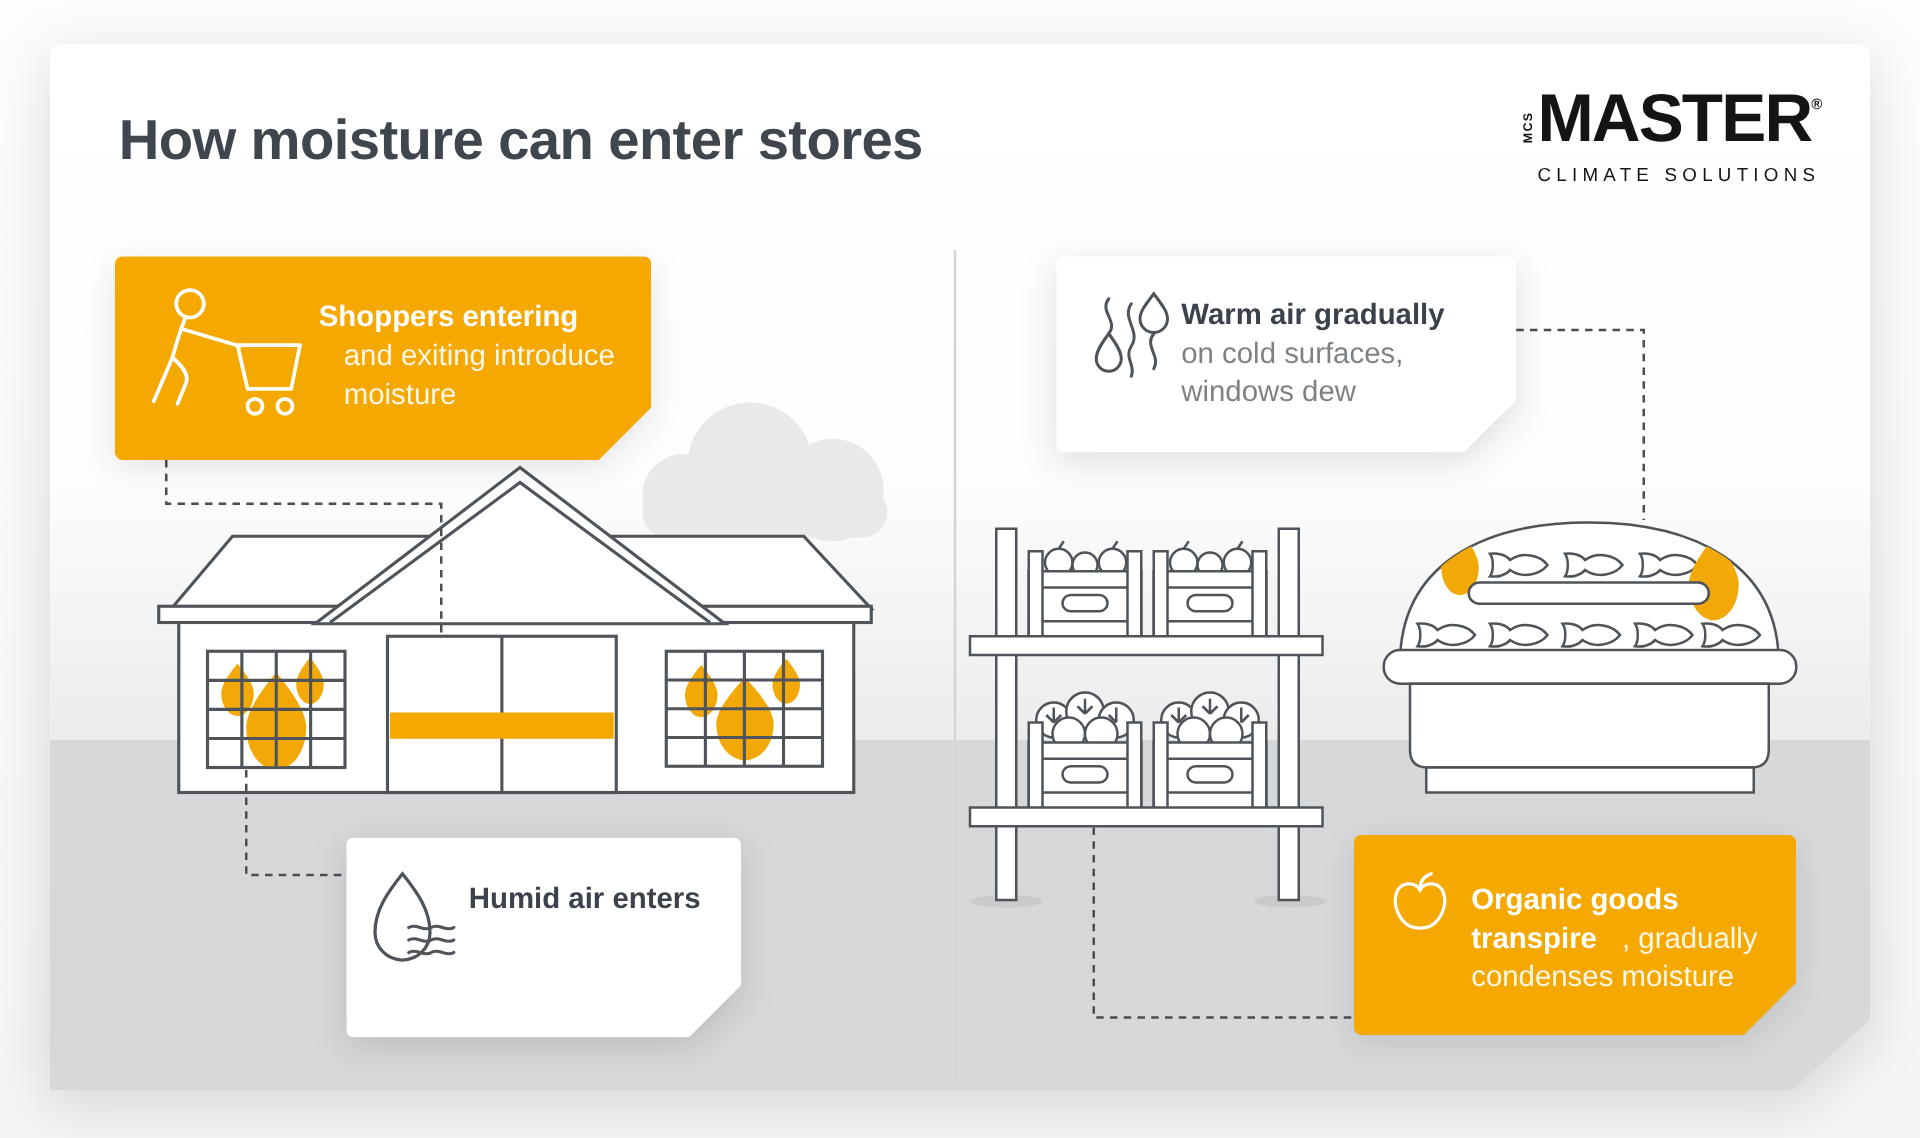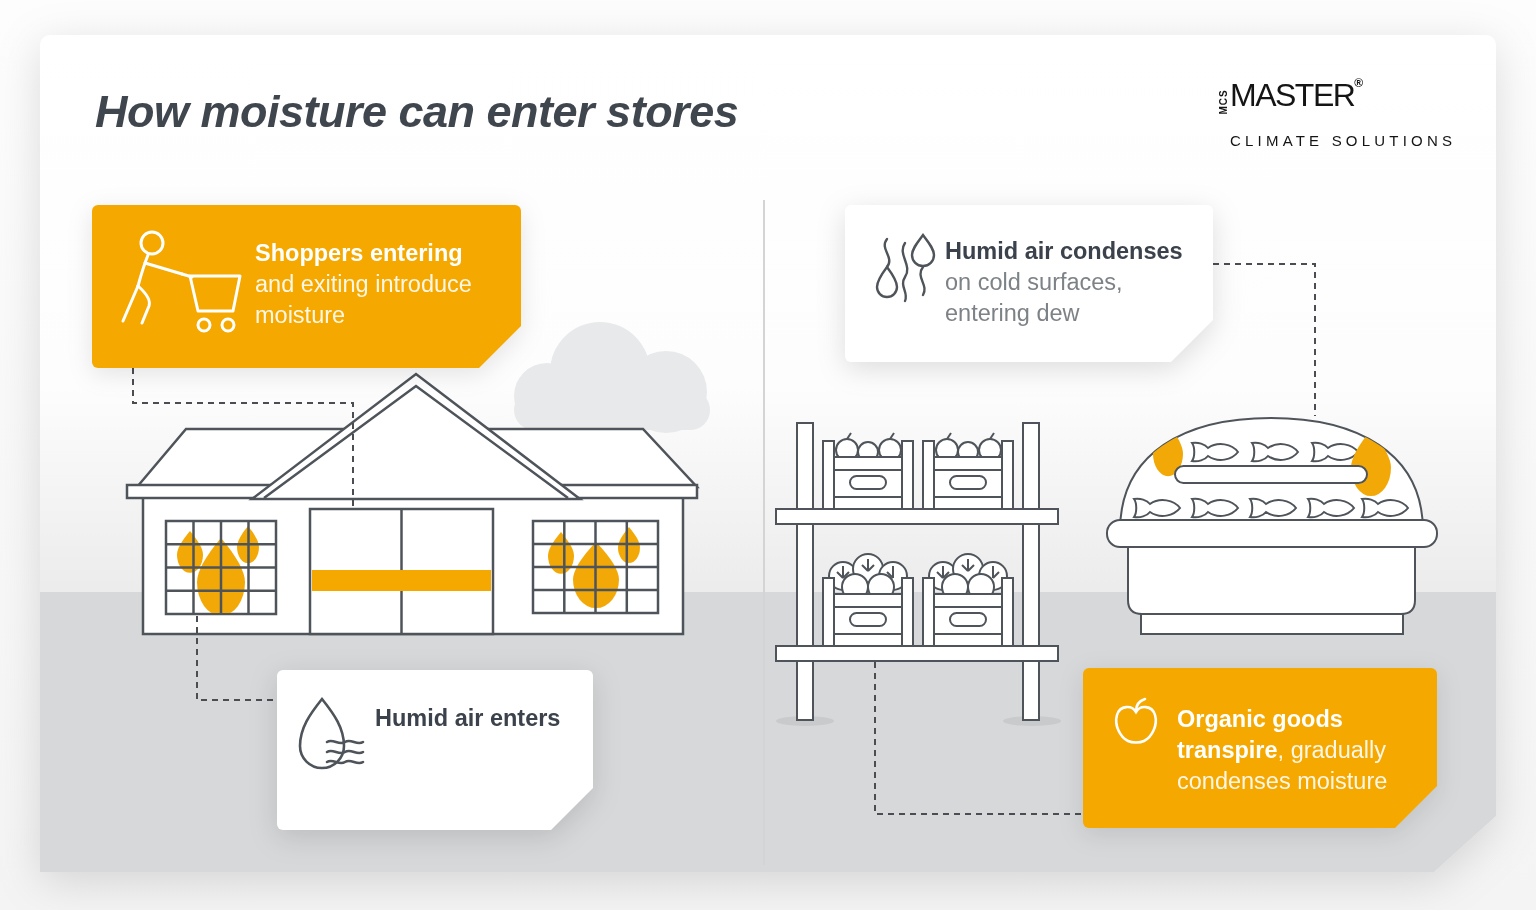--- a/index.html
+++ b/index.html
@@ -9,44 +9,44 @@
 
   .card-shadow { position:absolute; left:40px; top:35px; width:1456px; height:837px;
     filter:drop-shadow(0 10px 22px rgba(0,0,0,0.13)); }
   .card { position:absolute; inset:0; border-radius:10px;
     background:linear-gradient(180deg,#ffffff 0%,#fdfdfd 42%,#ececed 66%,#ececed 100%);
     clip-path:polygon(0 0,100% 0,100% calc(100% - 56px),calc(100% - 62px) 100%,0 100%); }
   .ground { position:absolute; left:0; right:0; top:557px; bottom:0; background:#d7d8da; }
   .divider { position:absolute; left:723px; top:165px; width:2px; height:665px; background:#d3d4d6; }
 
   .page-title { position:absolute; left:95px; top:86px; font-size:45px; font-weight:700;
-    color:#40464e; letter-spacing:-0.5px;font-style:italic; }
+    color:#40464e; letter-spacing:-0.5px; }
 
   .logo { position:absolute; left:1216px; top:74px; width:240px; color:#141414; }
   .logo-row { display:flex; align-items:flex-start; }
   .logo-mcs { font-size:10px; font-weight:700; transform:rotate(-90deg) translate(-6px,0);
     transform-origin:center; width:14px; margin-top:22px; letter-spacing:1px; }
-  .logo-master { font-size:32px; font-weight:400; letter-spacing:-1.5px; line-height:42px; }
+  .logo-master { font-size:54px; font-weight:700; letter-spacing:-1.5px; line-height:42px; }
   .logo-reg { font-size:12px; font-weight:700; margin-top:2px; }
   .logo-tagline { font-size:15px; font-weight:500; letter-spacing:4.2px; margin-top:16px; margin-left:14px; white-space:nowrap; }
 
   .callout { position:absolute; }
   .callout-inner { position:absolute; inset:0; border-radius:6px;
     clip-path:polygon(0 0,100% 0,100% calc(100% - 42px),calc(100% - 42px) 100%,0 100%); }
   .callout.white { filter:drop-shadow(0 7px 14px rgba(0,0,0,0.13)); }
   .callout.orange { filter:drop-shadow(0 6px 12px rgba(0,0,0,0.10)); }
   .callout.white .callout-inner { background:#ffffff; }
   .callout.orange .callout-inner { background:#f5a800; }
 
   .callout-text { position:absolute; font-size:23.5px; line-height:31px; }
   .callout-text .h { font-weight:700; }
   .callout.white .h { color:#3b424b; }
   .callout.white .b { color:#7d8287; }
   .callout.orange .h { color:#ffffff; }
-  .callout.orange .b { color:rgba(255,255,255,0.90); }
+  .callout.orange .b { color:rgba(255,255,255,0.90);margin-left:20px; }
 
   .callout-icon { position:absolute; }
   .scene { position:absolute; left:0; top:0; pointer-events:none; }
 </style>
 </head>
 <body>
 
 <div class="card-shadow">
   <div class="card">
     <div class="ground"></div>
@@ -288,22 +288,22 @@
 <div class="callout white" style="left:845px;top:205px;width:368px;height:157px;">
   <div class="callout-inner">
     <svg class="callout-icon" style="left:18px;top:24px;" width="82" height="88" viewBox="0 0 82 88" fill="none" stroke="#4e545a" stroke-width="2.4" stroke-linecap="round">
       <path d="M24,10 C16,20 32,28 24,38"></path>
       <path d="M24,38 C18,46 14,52 14,58 A10,10 0 1,0 34,58 C34,52 30,46 24,38 Z"></path>
       <path d="M42,14 C34,26 50,36 42,48 C36,57 46,64 42,72"></path>
       <path d="M60,6 C54,14 49,20 49,26 A11,11 0 1,0 71,26 C71,20 66,14 60,6 Z"></path>
       <path d="M60,38 C52,48 66,56 60,66"></path>
     </svg>
     <div class="callout-text" style="left:100px;top:31px;width:252px;">
-      <div class="h">Humid air condenses</div>
-      <div class="b">on cold surfaces, entering dew</div>
+      <div class="h">Warm air gradually</div>
+      <div class="b">on cold surfaces, windows dew</div>
     </div>
   </div>
 </div>
 
 <div class="callout orange" style="left:1083px;top:668px;width:354px;height:160px;">
   <div class="callout-inner">
     <svg class="callout-icon" style="left:26px;top:28px;" width="54" height="54" viewBox="0 0 54 54" fill="none" stroke="#ffffff" stroke-width="2.6" stroke-linecap="round">
       <path d="M27,16 C23,9 11,9 8,19 C5,29 11,41 19,45 C23,47 31,47 35,45 C43,41 49,29 46,19 C43,9 31,9 27,16 Z"></path>
       <path d="M27,15 C27,9 30,5 36,3"></path>
     </svg>

